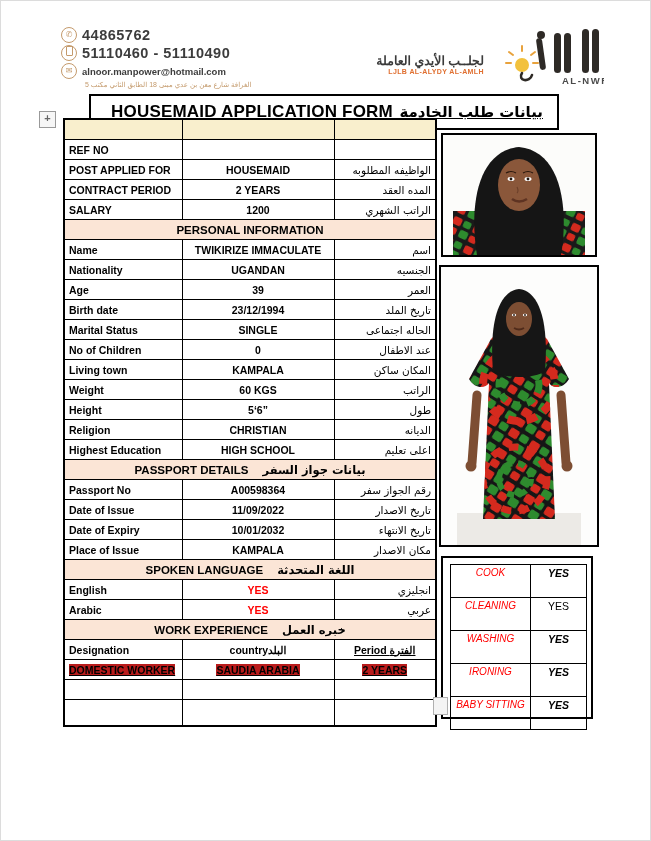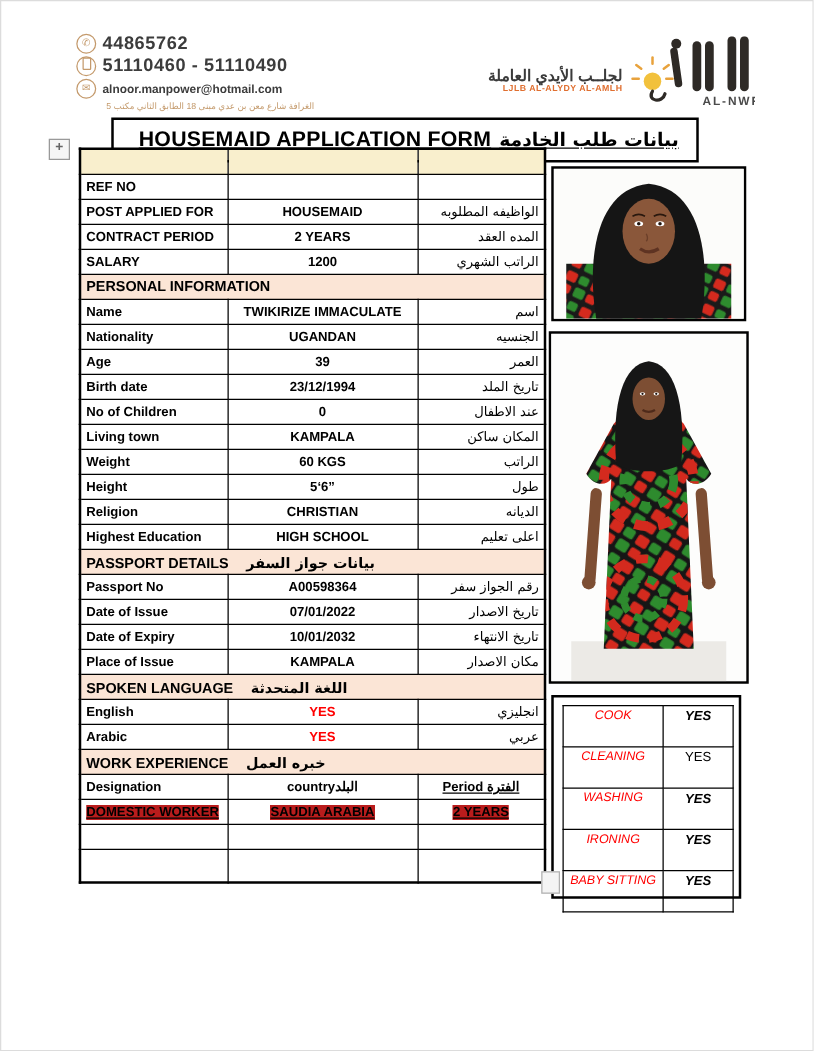--- a/index.html
+++ b/index.html
@@ -11,21 +11,21 @@
   .c-line{display:flex;align-items:center;margin-bottom:2px;}
   .c-ico{width:14px;height:14px;border:1.4px solid #c49a6c;border-radius:50%;color:#c49a6c;
          font-size:8px;line-height:13px;text-align:center;margin-right:5px;flex:0 0 auto;}
   .c-big{font-size:14.5px;font-weight:700;color:#3c3c3c;letter-spacing:.5px;}
   .c-sm{font-size:9.5px;font-weight:700;color:#3c3c3c;}
   .c-addr{font-size:7px;color:#c49a6c;margin-left:24px;margin-top:1px;}
   .mob-shape{display:inline-block;width:5px;height:8px;border:1px solid #c49a6c;border-radius:1px;}
 
   
   #logo{position:absolute;right:46px;top:28px;display:flex;align-items:flex-start;}
-  #tagline{text-align:right;margin-top:24px;margin-right:6px;}
+  #tagline{text-align:right;margin-top:24px;margin-right:20px;}
   .tag-ar{font-size:12.5px;font-weight:700;color:#3b3b3b;direction:rtl;}
   .tag-en{font-size:7px;font-weight:700;color:#e06f30;letter-spacing:.4px;}
 
   
   #titlebox{position:absolute;left:88px;top:93px;width:470px;height:36px;border:2px solid #000;
             display:flex;align-items:center;justify-content:space-between;padding:0 14px 0 20px;box-sizing:border-box;}
   #title-en{font-size:17px;font-weight:700;text-decoration:underline;letter-spacing:.2px;color:#000;}
   #title-ar{font-size:15px;font-weight:700;text-decoration:underline;direction:rtl;color:#000;
             font-family:"DejaVu Sans",sans-serif;}
 
@@ -33,21 +33,21 @@
   #handle{position:absolute;left:38px;top:110px;width:15px;height:15px;border:1px solid #999;
           background:#f6f6f6;color:#666;font-size:11px;line-height:13px;text-align:center;font-weight:700;}
   #sel-square{position:absolute;left:432px;top:696px;width:13px;height:16px;border:1px solid #b0b0b0;background:#f4f4f4;}
 
   
   #form-table{position:absolute;left:62px;top:117px;width:372px;border-collapse:collapse;table-layout:fixed;
               border:2px solid #000;}
   #form-table td{border:1px solid #000;height:19px;font-size:10.5px;padding:0 4px;overflow:hidden;
                  white-space:nowrap;color:#000;}
   tr.blank td{background:#f9efcd;height:15px;}
-  td.section{background:#fbe5d6;text-align:left;height:19px;}
+  td.section{background:#fbe5d6;text-align:center;height:19px;}
   .sec-en{font-weight:700;font-size:11.5px;}
   .sec-ar{font-weight:700;font-size:11.5px;margin-left:14px;direction:rtl;unicode-bidi:isolate;
           font-family:"DejaVu Sans",sans-serif;}
   td.lbl{font-weight:700;text-align:left;padding-left:6px;}
   td.val{font-weight:700;text-align:center;}
   td.arc{direction:rtl;text-align:right;padding-right:5px;font-family:"DejaVu Sans",sans-serif;font-size:10.5px;}
   td.ctr{direction:ltr;text-align:center;font-family:"Liberation Sans",sans-serif;}
   td .red{color:#ff0000;font-weight:700;}
   .hl{background:#b91c1c;font-weight:700;text-decoration:underline;}
   .ul{text-decoration:underline;font-weight:700;}
@@ -170,20 +170,25 @@
           <td class="lbl"><span>Age</span></td>
           <td class="val"><span>39</span></td>
           <td class="arc"><span>العمر</span></td>
         </tr>
         <tr>
           <td class="lbl"><span>Birth date</span></td>
           <td class="val"><span>23/12/1994</span></td>
           <td class="arc"><span>تاريخ الملد</span></td>
         </tr>
         <tr>
+          <td class="lbl"><span>Marital Status</span></td>
+          <td class="val"><span>SINGLE</span></td>
+          <td class="arc"><span>الحاله اجتماعى</span></td>
+        </tr>
+        <tr>
           <td class="lbl"><span>No of Children</span></td>
           <td class="val"><span>0</span></td>
           <td class="arc"><span>عند الاطفال</span></td>
         </tr>
         <tr>
           <td class="lbl"><span>Living town</span></td>
           <td class="val"><span>KAMPALA</span></td>
           <td class="arc"><span>المكان ساكن</span></td>
         </tr>
         <tr>
@@ -209,21 +214,21 @@
         <tr>
           <td class="section" colspan="3"><span class="sec-en">PASSPORT DETAILS</span><span class="sec-ar">بيانات جواز السفر</span></td>
         </tr>
         <tr>
           <td class="lbl"><span>Passport No</span></td>
           <td class="val"><span>A00598364</span></td>
           <td class="arc"><span>رقم الجواز سفر</span></td>
         </tr>
         <tr>
           <td class="lbl"><span>Date of Issue</span></td>
-          <td class="val"><span>07/01/2022</span></td>
+          <td class="val"><span>11/09/2022</span></td>
           <td class="arc"><span>تاريخ الاصدار</span></td>
         </tr>
         <tr>
           <td class="lbl"><span>Date of Expiry</span></td>
           <td class="val"><span>10/01/2032</span></td>
           <td class="arc"><span>تاريخ الانتهاء</span></td>
         </tr>
         <tr>
           <td class="lbl"><span>Place of Issue</span></td>
           <td class="val"><span>KAMPALA</span></td>

